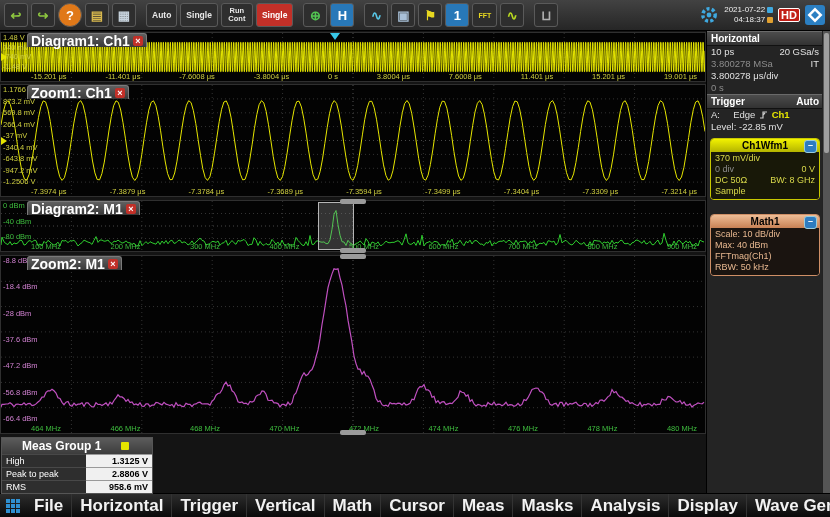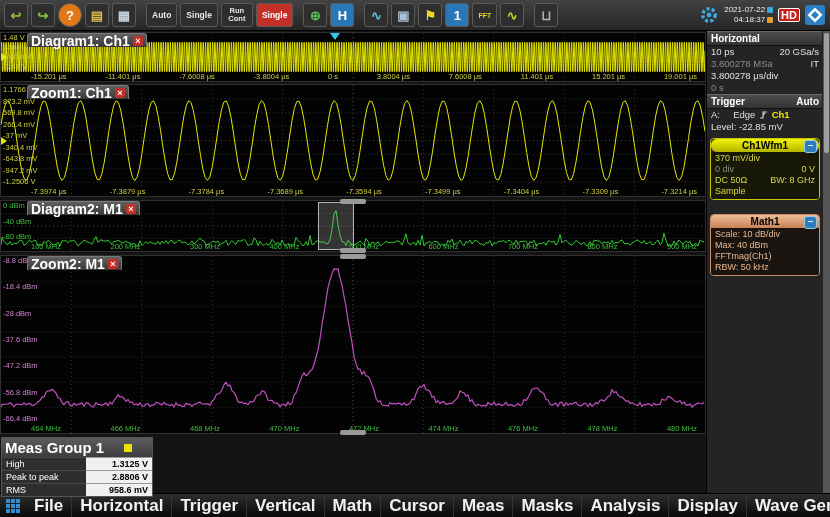--- a/index.html
+++ b/index.html
@@ -66,21 +66,21 @@
   .zoomrect{position:absolute;left:calc(47.5% - 17px);width:34px;top:1px;bottom:1px;z-index:4;
     background:rgba(175,175,175,0.28);border:1px solid #b5b5b5;cursor:move;}
   .handle{position:absolute;left:50%;transform:translateX(-50%);width:26px;height:5px;
     background:#9a9a9a;border-radius:2px;z-index:8;cursor:ns-resize;}
   .handle.top{top:-2px;}
   .handle.bottom{bottom:-2px;}
 
   
   #meas{position:absolute;left:1px;top:406px;width:150px;z-index:9;border:1px solid #555;font-size:9px;}
   .meas-head{background:linear-gradient(#5c5c5c,#3c3c3c);color:#fff;font-weight:bold;
-    display:flex;align-items:center;gap:20px;padding:1px 3px;font-size:15px;}
+    display:flex;align-items:center;gap:20px;padding:1px 20px;font-size:12px;}
   .meas-chip{width:8px;height:8px;background:#e6e600;border-radius:1px;display:inline-block;}
   .meas-row{display:flex;}
   .meas-label{width:84px;background:#2e2e2e;color:#fff;padding:1px 4px;border-top:1px solid #484848;box-sizing:border-box;}
   .meas-value{flex:1;background:#f0f0f0;color:#000;font-weight:bold;text-align:right;
     padding:1px 4px;border-top:1px solid #999;box-sizing:border-box;}
 
   
   #sidebar{position:absolute;left:706px;right:7px;top:0;bottom:0;background:#242424;
     border-left:1px solid #000;color:#e0e0e0;font-size:9.5px;overflow:hidden;}
   .sb-head{display:flex;justify-content:space-between;align-items:center;
@@ -91,21 +91,21 @@
   .src-ch1{color:#e6e600;font-weight:bold;}
   .edge-ic{margin:0 1px -1px 1px;}
 
   .wfm-box{margin:8px 3px 0 3px;border:1px solid;border-radius:4px;overflow:hidden;cursor:pointer;}
   .box-head{position:relative;text-align:center;font-weight:bold;font-size:10px;padding:1px 0;color:#000;}
   .box-min{position:absolute;right:2px;top:1px;width:11px;height:11px;background:#2e7cc0;
     border:1px solid #9cd;border-radius:3px;color:#fff;font-size:9px;line-height:9px;text-align:center;cursor:pointer;}
   .box-body{padding:1px 4px 2px 4px;font-size:9px;line-height:11px;}
   .box-row{display:flex;justify-content:space-between;}
   .ch1box{border-color:#c8c800;margin-top:5px;}
-  .ch1box .box-head{background:linear-gradient(#f2f200,#b4b400);border-radius:6px;}
+  .ch1box .box-head{background:linear-gradient(#f2f200,#b4b400);}
   .ch1box .box-body{background:#181808;color:#d8d84a;}
   .mathbox{border-color:#cf8f66;margin-top:14px;}
   .mathbox .box-head{background:linear-gradient(#eebd96,#c78155);}
   .mathbox .box-body{background:#1a1410;color:#e8b890;}
 
   #vscroll{position:absolute;right:0;top:0;bottom:0;width:7px;background:#555;border-left:1px solid #222;}
   #vthumb{position:absolute;left:1px;right:1px;top:2px;height:120px;background:#9f9f9f;border-radius:2px;}
 
   
   #menubar{position:absolute;left:0;right:0;bottom:0;height:23px;

